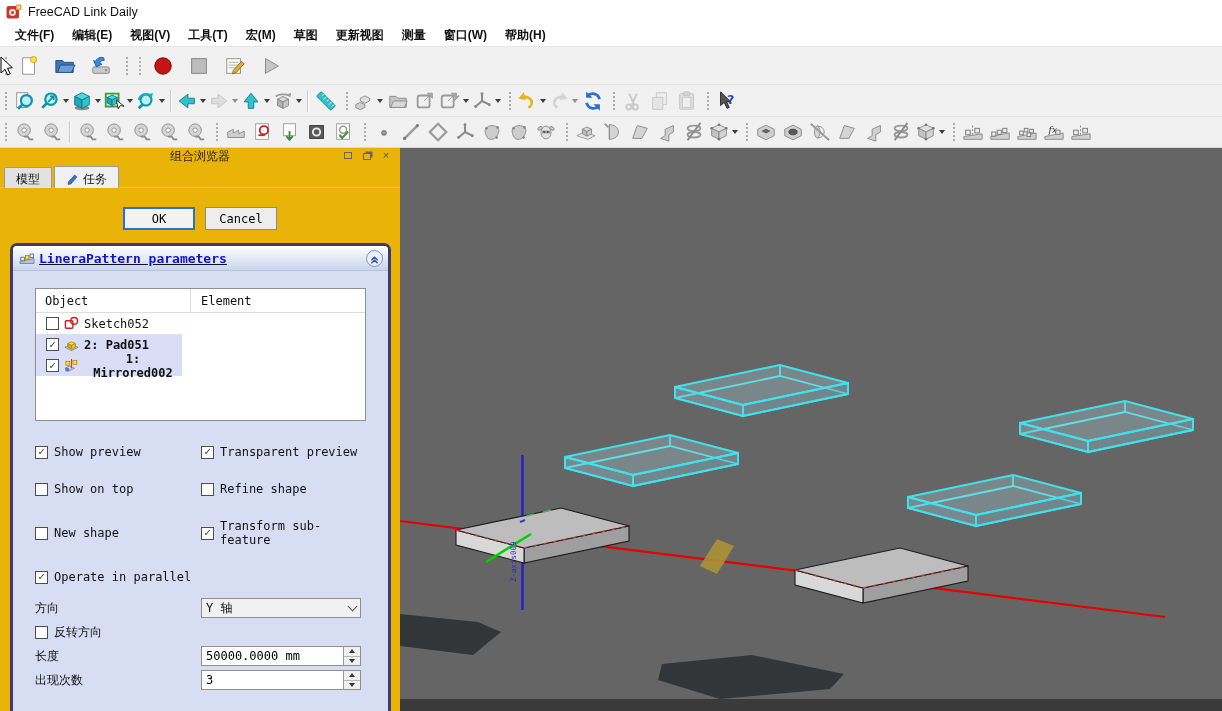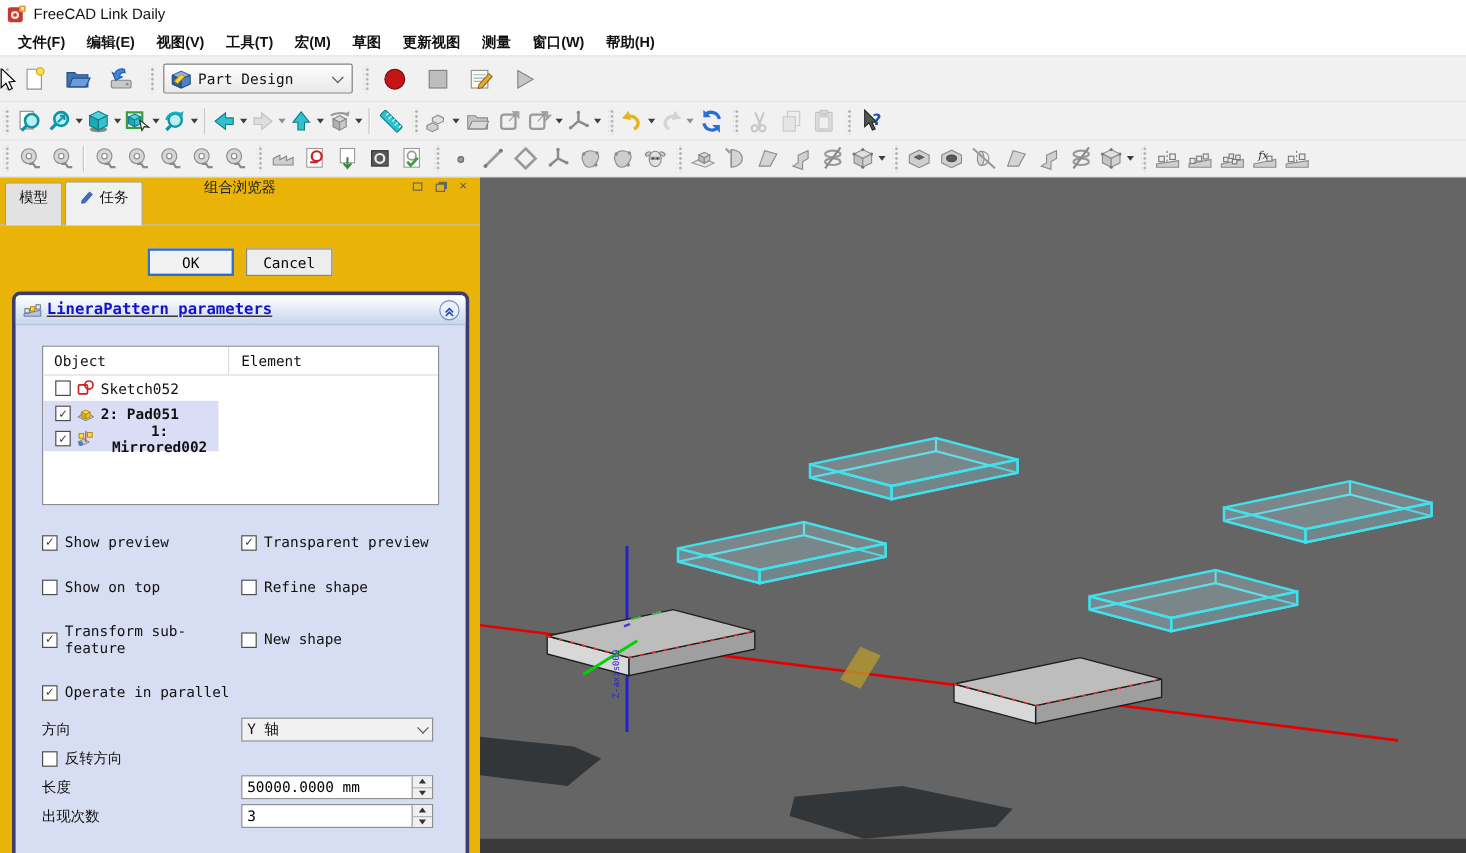--- a/index.html
+++ b/index.html
@@ -30,21 +30,21 @@
   .chev { width:7px; height:7px; border-right:1.5px solid #555; border-bottom:1.5px solid #555; transform:rotate(45deg); margin:-3px 4px 0 auto; }
   .main { display:flex; height:563px; }
   
   .dock { width:400px; background:#eab308; display:flex; flex-direction:column; }
   .dock-title { height:17px; position:relative; text-align:center; font-size:12px; color:#222; }
   .dock-btns { position:absolute; right:8px; top:1px; display:flex; gap:7px; align-items:center; }
   .dock-btn { width:12px; height:12px; display:inline-flex; align-items:center; justify-content:center; color:#555; font-size:11px; cursor:default; }
   .sq { width:8px; height:7px; border:1px solid #666; }
   .sq2 { width:8px; height:7px; border:1px solid #666; box-shadow:2px -2px 0 -0.5px #666; margin-top:2px; }
   .tabs { height:23px; display:flex; align-items:flex-end; padding-left:4px; border-bottom:1px solid #c0c0c0; }
-  .tab { display:flex; align-items:center; gap:4px; padding:3px 11px 15px; border:1px solid #9a9a9a; border-bottom:none;
+  .tab { display:flex; align-items:center; gap:4px; padding:3px 11px 0; border:1px solid #9a9a9a; border-bottom:none;
     background:#e2e2e2; margin-right:2px; border-radius:2px 2px 0 0; position:relative; top:1px; }
   .tab.active { background:#f0f0f0; padding-top:4px; z-index:2; }
   .task-page { flex:1; position:relative; overflow:hidden; }
   .btnrow { display:flex; justify-content:center; gap:10px; margin-top:19px; }
   .btn { width:72px; height:23px; font-family:"DejaVu Sans Mono","Liberation Mono",monospace; font-size:12px;
     background:#ededed; border:1px solid #8a8a8a; cursor:default; }
   .btn.ok { border:2px solid #2f6fd0; background:#f2f2f2; }
   .parambox { margin:13px 9px 0 10px; height:474px; border:3px solid #3c3c6e; border-radius:7px 7px 0 0; background:#d7ddf3; overflow:hidden; }
   .phead { height:25px; display:flex; align-items:center; gap:4px; padding:0 5px 0 6px;
     background:linear-gradient(#ffffff,#c9d5ec); border-bottom:1px solid #b8c2dc;text-decoration:underline; }
@@ -132,32 +132,20 @@
           <svg width="22" height="22" viewBox="0 0 24 24">
             <rect x="3" y="13" width="18" height="7" rx="1.5" fill="#c9c9c9" stroke="#858585"></rect>
             <circle cx="17.5" cy="16.5" r="1.2" fill="#8a8a8a"></circle>
             <path d="M15 3a7 7 0 0 0-9 4l-2-1 3 7 6-3-2.5-1a4 4 0 0 1 5-3z" fill="#3e86d8" stroke="#1d5ba6"></path>
           </svg>
         </span>
       </button>
     </div>
     <div class="tbgroup">
       <span class="grip"></span>
-      <div class="wbcombo">
-        <span class="ticon">
-          <svg width="20" height="20" viewBox="0 0 24 24">
-            <path d="M3 8l9-4 9 4-9 4z" fill="#86b4e8" stroke="#2a5694"></path>
-            <path d="M3 8l9 4v9l-9-4z" fill="#2f5fa0" stroke="#1e4478"></path>
-            <path d="M21 8l-9 4v9l9-4z" fill="#4b82c4" stroke="#1e4478"></path>
-            <path d="M5 14l7-7 3.5 2.5-7 7z" fill="#ffd42a" stroke="#a8820a"></path>
-          </svg>
-        </span>
-        <span class="wblabel">Part Design</span>
-        <span class="chev"></span>
-      </div>
     </div>
     <div class="tbgroup">
       <span class="grip"></span>
       <button class="tbbtn">
         <span class="ticon">
           <svg width="22" height="22" viewBox="0 0 24 24">
             <circle cx="12" cy="12" r="9" fill="#c41414" stroke="#6e0606"></circle>
           </svg>
         </span>
       </button>
@@ -875,26 +863,26 @@
               </div>
               <div class="opt">
                 <span class="cb"></span>
                 <span>Show on top</span>
               </div>
               <div class="opt">
                 <span class="cb"></span>
                 <span>Refine shape</span>
               </div>
               <div class="opt">
+                <span class="cb"></span>
+                <span>New shape</span>
+              </div>
+              <div class="opt">
                 <span class="cb checked"></span>
                 <span>Transform sub-feature</span>
-              </div>
-              <div class="opt">
-                <span class="cb"></span>
-                <span>New shape</span>
               </div>
               <div class="opt">
                 <span class="cb checked"></span>
                 <span>Operate in parallel</span>
               </div>
             </div>
           <div class="frow" style="margin-top:12px;">
             <span>方向</span>
             <div class="combo-field">
               <span>Y 轴</span>

